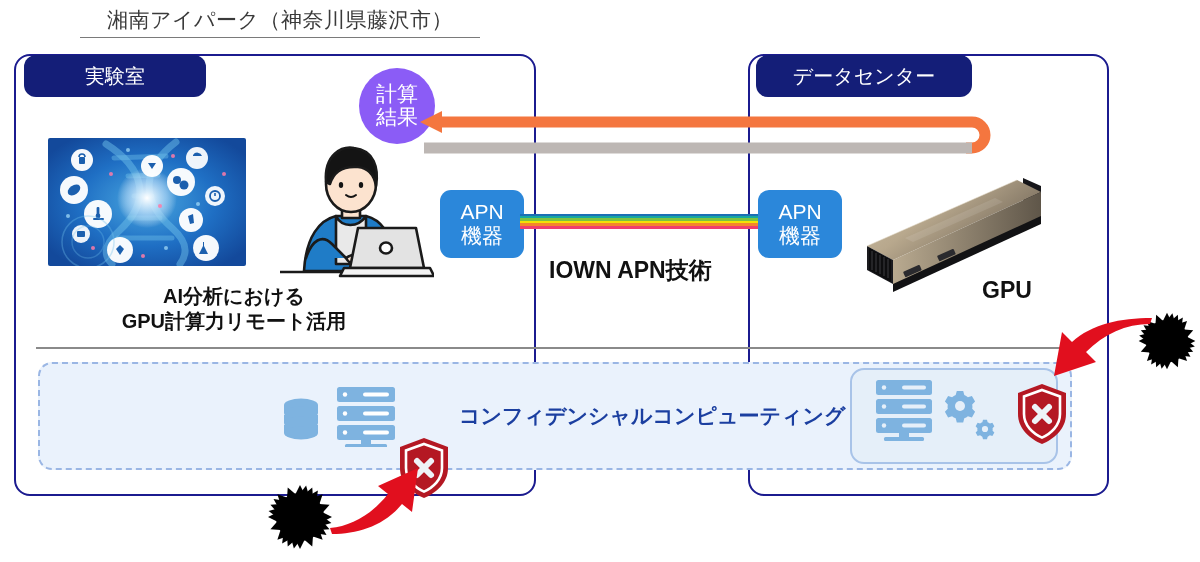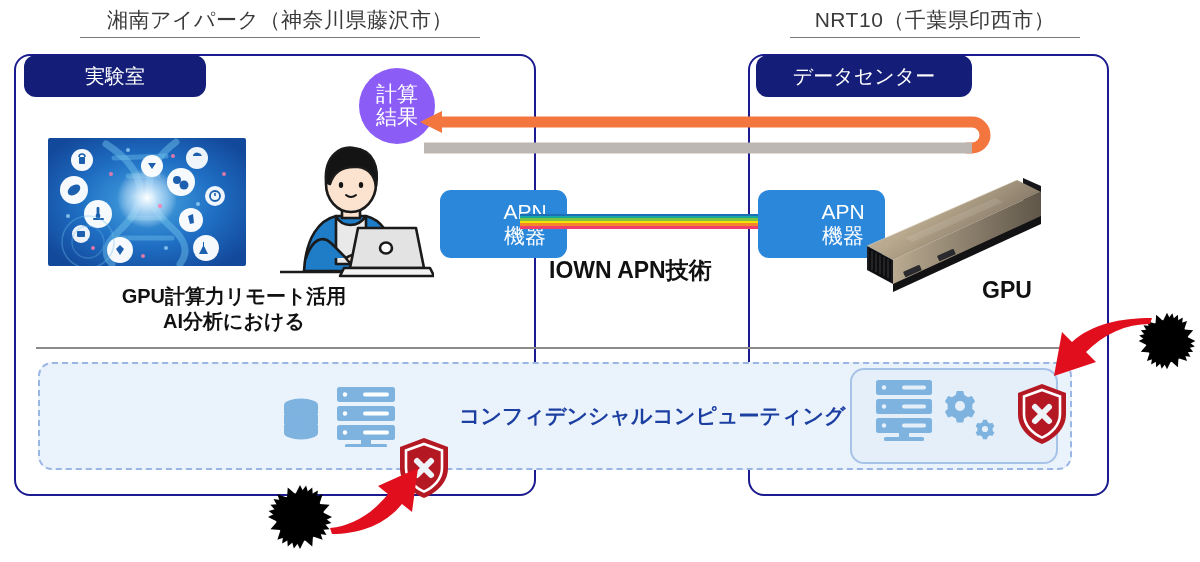--- a/index.html
+++ b/index.html
@@ -29,21 +29,21 @@
   .panel-tag{
     background:#141e78;color:#fff;border-radius:12px;
     font-size:20px;display:flex;align-items:center;justify-content:center;
     padding:0 16px;white-space:nowrap;text-align:center;
   }
 
   
   .apn-box{
     background:#2b87da;color:#fff;border-radius:11px;
     display:flex;flex-direction:column;align-items:center;justify-content:center;
-    font-size:21px;line-height:1.12;white-space:nowrap;padding-left:43px;
+    font-size:21px;line-height:1.12;white-space:nowrap;
   }
 
   
   .fiber{
     background:linear-gradient(to bottom,
       #1b6fb5 0%,#1b6fb5 14%,
       #17a8a0 14%,#17a8a0 30%,
       #7cc242 30%,#7cc242 46%,
       #f2e205 46%,#f2e205 62%,
       #f5852a 62%,#f5852a 78%,
@@ -71,21 +71,20 @@
     line-height:1.25;white-space:nowrap;
   }
   .gpu-lbl{font-weight:bold;font-size:23px;color:#111;}
 </style>
 </head>
 <body>
 
 <div id="stage">
 
   <div class="abs site-title" style="left:80px;top:6px;width:400px;">湘南アイパーク（神奈川県藤沢市）</div>
-  <div class="abs site-title" style="left:790px;top:6px;width:290px;">NRT10（千葉県印西市）</div>
 
   <div class="abs panel" style="left:14px;top:54px;width:518px;height:438px;"></div>
   <div class="abs panel-tag" style="left:24px;top:55px;width:150px;height:42px;">実験室</div>
 
   <div class="abs panel" style="left:748px;top:54px;width:357px;height:438px;"></div>
   <div class="abs panel-tag" style="left:756px;top:55px;width:184px;height:42px;">データセンター</div>
 
   <div class="abs" style="left:48px;top:138px;width:198px;height:128px;overflow:hidden;border-radius:2px;">
     <svg viewBox="0 0 198 128" width="198" height="128">
       <defs>
@@ -272,22 +271,22 @@
       <g fill="#2a2a2e">
         <rect x="58" y="100" width="18" height="6" rx="1" transform="rotate(-24 58 100)"></rect>
         <rect x="92" y="84" width="18" height="6" rx="1" transform="rotate(-24 92 84)"></rect>
       </g>
       <path d="M22 74 L172 8" stroke="#e2d8c6" stroke-width="1" opacity=".55" fill="none"></path>
     </svg>
   </div>
   <div class="abs gpu-lbl" style="left:982px;top:277px;">GPU</div>
 
   <div class="abs ai-caption" style="left:34px;top:284px;width:400px;">
+    <div>AI分析における</div>
     <div>GPU計算力リモート活用</div>
-    <div>AI分析における</div>
   </div>
 
   <div class="abs divider" style="left:36px;top:347px;width:1032px;"></div>
 
   <div class="abs cc-band" style="left:38px;top:362px;width:1030px;height:104px;"></div>
 
   <div class="abs" style="left:275px;top:385px;width:130px;height:62px;">
     <svg viewBox="0 0 130 62" width="130" height="62">
 
       <g fill="#7eb3e0">

